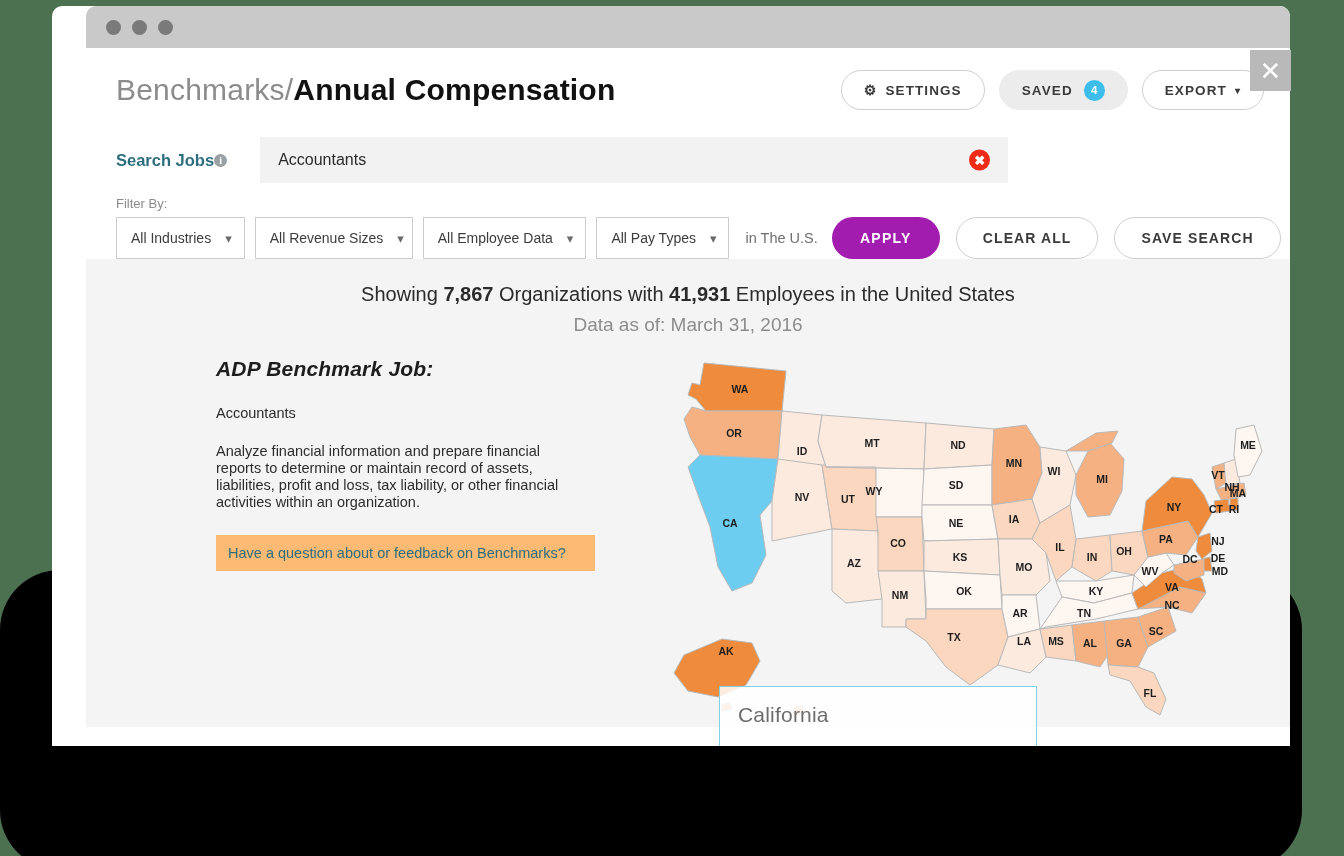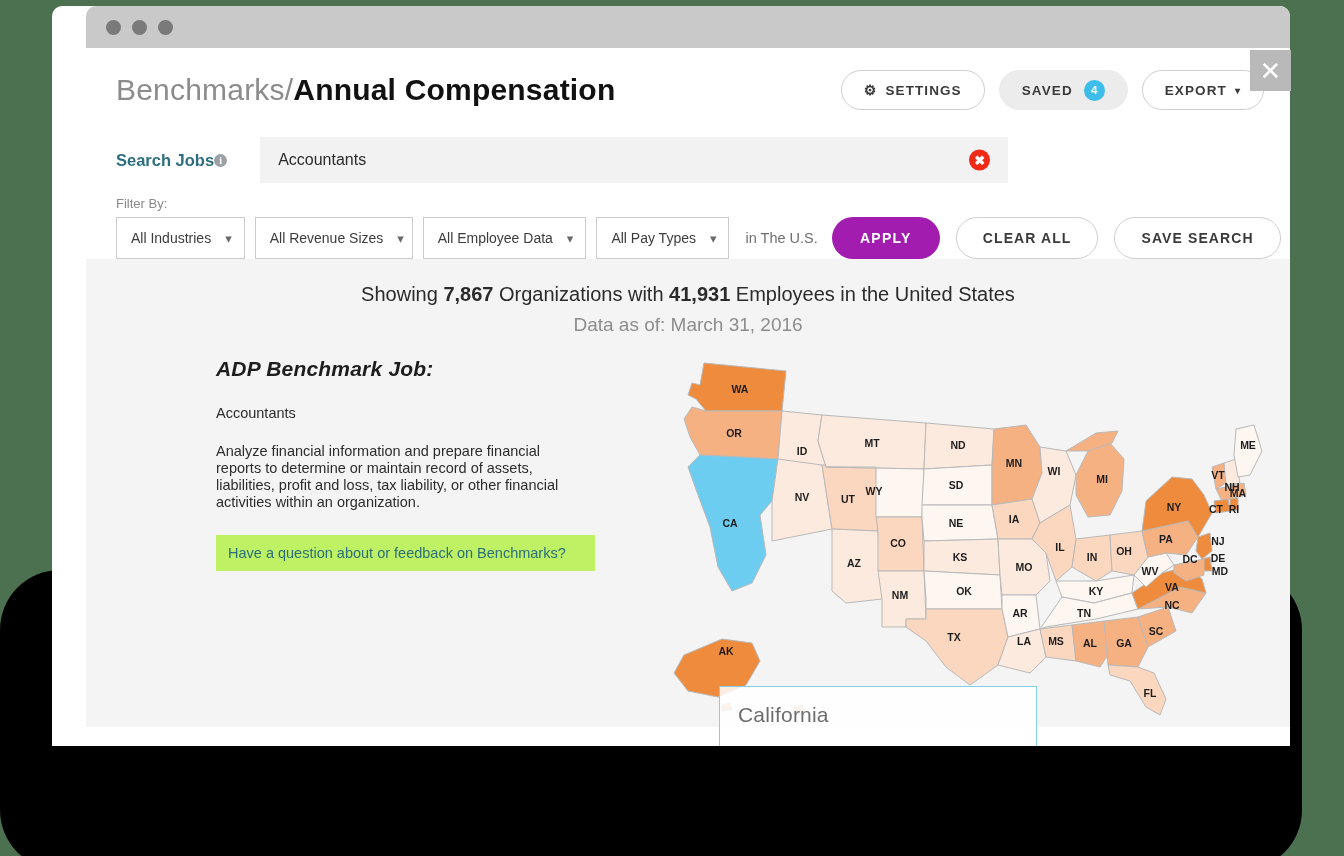--- a/index.html
+++ b/index.html
@@ -177,21 +177,21 @@
   
   #info-panel { position: absolute; left: 82px; top: 98px; width: 395px; margin-left: 48px; }
   #benchmark-heading {
     font-size: 21px; font-style: italic; font-weight: 700; color: #1d1d1d;
     letter-spacing: .2px;
   }
   #job-name { font-size: 14.5px; color: #2c2c2c; margin-top: 24px; }
   #job-desc { font-size: 14.5px; color: #2c2c2c; line-height: 17px; margin-top: 22px; width: 372px; }
   #feedback-box {
     margin-top: 24px;
-    background: #bef264; width: 379px; height: 36px;
+    background: #fdba74; width: 379px; height: 36px;
     display: flex; align-items: center; padding-left: 12px;
   }
   #feedback-link { color: #2c6e7e; font-size: 14.5px; cursor: pointer; }
 
   
   #map-wrap { position: absolute; left: 540px; top: 96px; width: 640px; height: 380px; }
   #map-svg { width: 640px; height: 380px; display: block; }
   .state-label {
     font-family: "Liberation Sans", sans-serif;
     font-size: 10.5px; font-weight: 700; fill: #1c1c1c;

